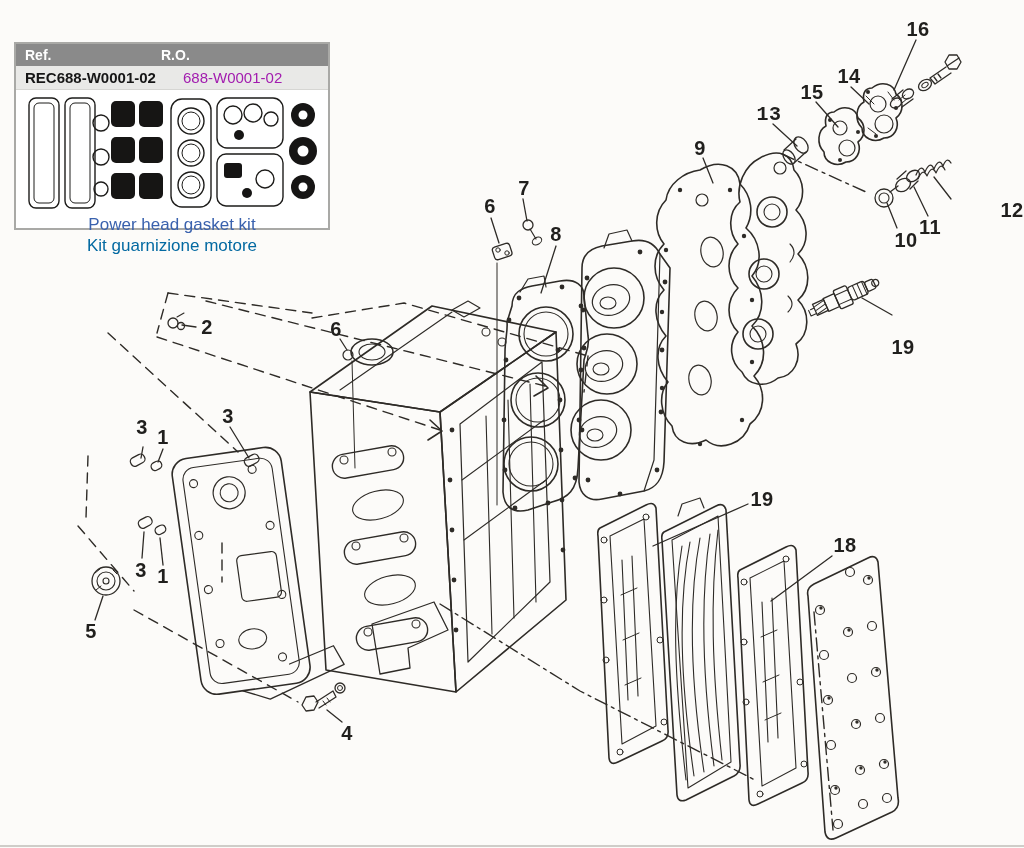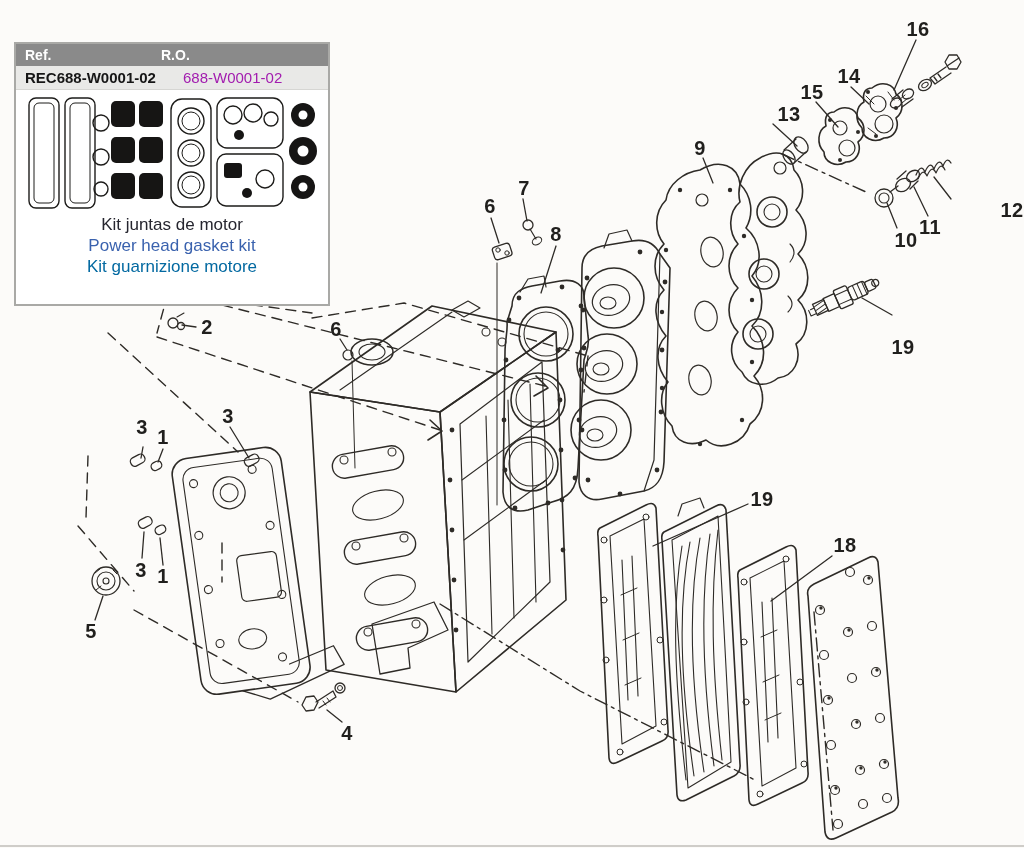--- a/index.html
+++ b/index.html
@@ -5,21 +5,21 @@
   html,body{margin:0;padding:0;}
   body{
     width:1024px;height:848px;position:relative;overflow:hidden;
     background:#fcfbf9;
     font-family:"Liberation Sans", sans-serif;
   }
   .stage{position:absolute;inset:0;}
 
   
   .legend{
-    position:absolute;left:14px;top:42px;width:316px;height:264px;
+    position:absolute;left:14px;top:42px;width:316px;height:188px;
     background:#ffffff;border:2px solid #a9a9a6;box-sizing:border-box;
   }
   .legend-head{
     display:flex;align-items:center;height:22px;
     color:#ffffff;font-weight:bold;font-size:14px;
     padding-left:9px;
   }
   .legend-head span:first-child{width:136px;}
   .legend-row{
     display:flex;align-items:center;height:23px;
@@ -513,34 +513,33 @@
               <circle cx="278" cy="58" r="14"></circle>
               <circle cx="278" cy="94" r="12"></circle>
           </g>
           <circle cx="278" cy="22" r="4.5" fill="#ffffff" stroke="none"></circle>
           <circle cx="278" cy="58" r="5.5" fill="#ffffff" stroke="none"></circle>
           <circle cx="278" cy="94" r="4.5" fill="#ffffff" stroke="none"></circle>
         </g>
       </svg>
     </div>
     <div class="legend-captions">
-      <div style="color: rgb(38, 38, 47);">Kit juntas de motor</div>
       <div style="color: rgb(58, 98, 174);">Power head gasket kit</div>
       <div style="color: #0369a1;">Kit guarnizione motore</div>
     </div>
   </div>
 
   <div class="stage">
       <div class="part-label" style="left: 207px; top: 327px;">2</div>
       <div class="part-label" style="left: 336px; top: 329px;">6</div>
       <div class="part-label" style="left: 490px; top: 206px;">6</div>
       <div class="part-label" style="left: 524px; top: 188px;">7</div>
       <div class="part-label" style="left: 556px; top: 234px;">8</div>
       <div class="part-label" style="left: 700px; top: 148px;">9</div>
-      <div class="part-label" style="left: 789px; top: 114px;">13</div>
+      <div class="part-label" style="left: 769px; top: 114px; font-family: Liberation Mono, monospace;">13</div>
       <div class="part-label" style="left: 812px; top: 92px;">15</div>
       <div class="part-label" style="left: 849px; top: 76px;">14</div>
       <div class="part-label" style="left: 918px; top: 29px;">16</div>
       <div class="part-label" style="left: 1012px; top: 210px;">12</div>
       <div class="part-label" style="left: 930px; top: 227px;">11</div>
       <div class="part-label" style="left: 898px; top: 240px; margin-left: 8px;">10</div>
       <div class="part-label" style="left: 903px; top: 323px; margin-top: 24px;">19</div>
       <div class="part-label" style="left: 762px; top: 499px;">19</div>
       <div class="part-label" style="left: 845px; top: 545px;">18</div>
       <div class="part-label" style="left: 228px; top: 416px;">3</div>

